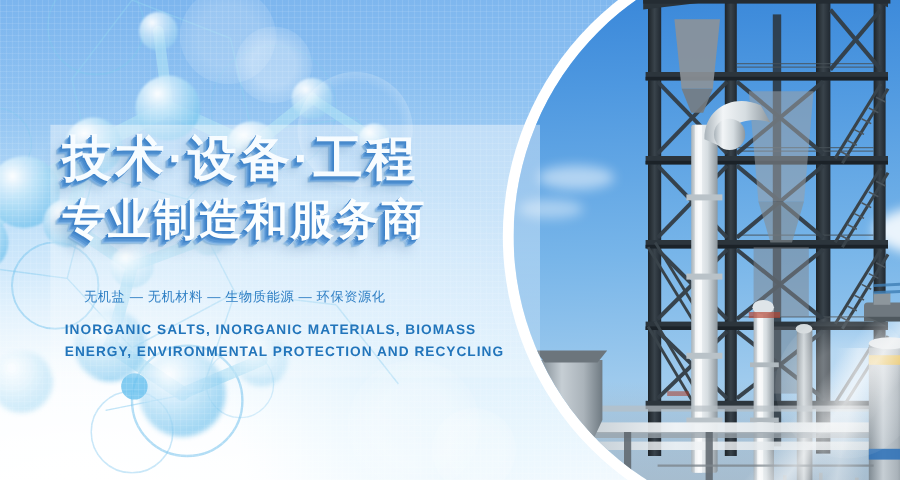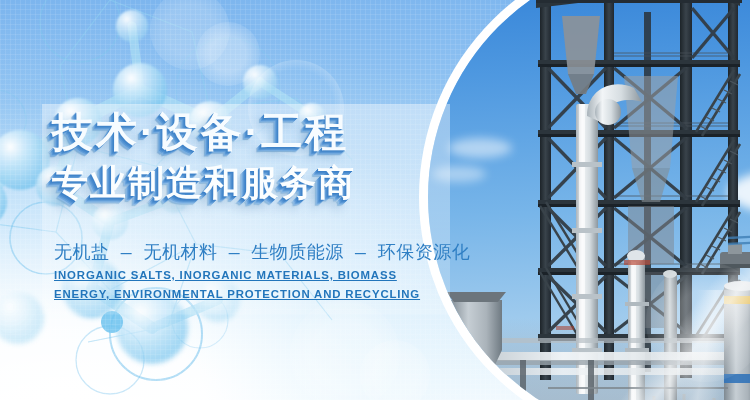--- a/index.html
+++ b/index.html
@@ -57,28 +57,28 @@
     margin-top:12px;font-size:36px;letter-spacing:2px;
     color:#fbfeff;
     text-shadow:
       -1px 1px 0 #3d81c8, -2px 2px 0 #4789cc, -3px 3px 0 #5795d4,
       -4px 4px 0 #6ea6dd, -5px 5px 0 #8cbae6, -6px 6px 1px rgba(120,170,210,.7),
       -9px 9px 10px rgba(60,110,160,.35);
   }
 
   
   .sub-cn{
-    position:absolute;left:54px;top:240px;
-    font-size:18px;letter-spacing:.5px;color:#2f7fc4;white-space:nowrap;
-    font-family:Liberation Mono, monospace;
+    position:absolute;left:70px;top:240px;
+    font-size:11px;letter-spacing:.5px;color:#2f7fc4;white-space:nowrap;
+    font-family:Liberation Sans, sans-serif;
   }
   .sub-en{
     position:absolute;left:54px;top:266px;width:390px;
     font-size:11.4px;font-weight:bold;letter-spacing:.85px;line-height:1.65;
-    color:#2275bb;text-transform:uppercase;text-decoration:underline;
+    color:#2275bb;text-transform:uppercase;
   }
 
   
   .photo-ring{
     position:absolute;left:428px;top:-44px;width:482px;height:482px;
     border-radius:50%;
     box-shadow:0 0 0 9px #ffffff;
     overflow:hidden;
   }
   .photo{

